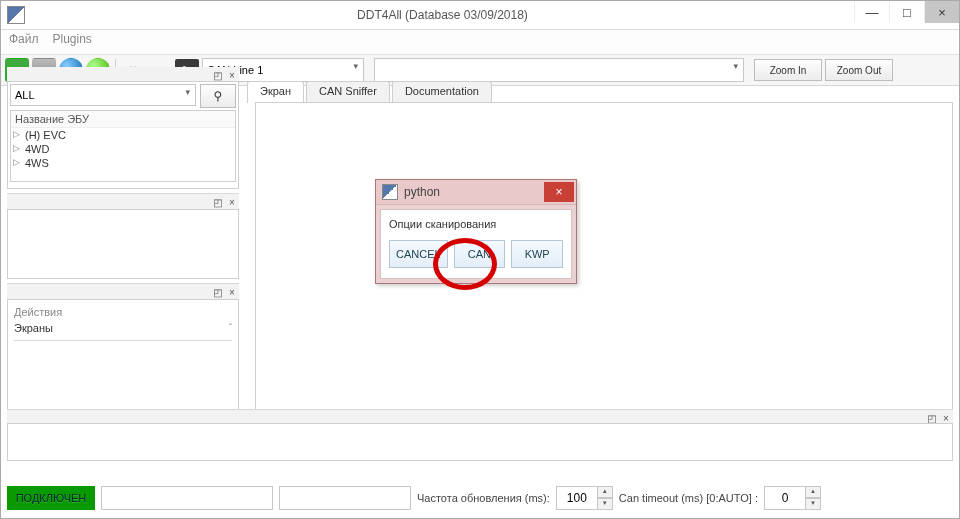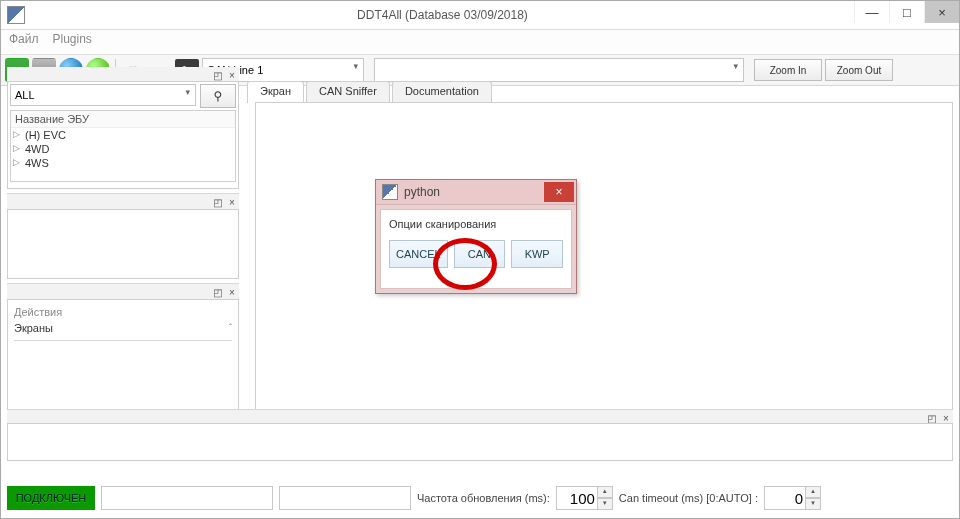--- a/index.html
+++ b/index.html
@@ -47,29 +47,29 @@
 .tabs{display:flex;height:22px;}
 .tab{padding:3px 12px;border:1px solid #cfcfcf;border-bottom:none;border-radius:3px 3px 0 0;background:#f2f2f2;margin-right:2px;font-size:11px;color:#333}
 .tab.active{background:#fff}
 .tabpanel{border:1px solid #cfcfcf;position:absolute;left:8px;right:0;top:21px;bottom:46px;background:#fff}
 .bottom-strip-bar{position:absolute;left:0;right:0;top:328px}
 .bottom-strip{position:absolute;left:0;right:0;top:342px;height:36px;border:1px solid #cfcfcf;background:#fff}
 .statusbar{position:absolute;left:6px;right:6px;bottom:6px;height:28px;display:flex;align-items:center;gap:6px}
 .status-conn{width:88px;height:24px;background:#0a9a00;color:#023;display:flex;align-items:center;justify-content:center;font-size:11px;text-shadow:0 1px 0 rgba(255,255,255,.2)}
 .status-box{height:22px;border:1px solid #c7c7c7;background:#fff}
 .spin{display:flex;align-items:center}
-.spin input{width:36px;height:20px;border:1px solid #c7c7c7;text-align:right;padding-right:2px;font-size:15px}
+.spin input{width:36px;height:20px;border:1px solid #c7c7c7;text-align:center;padding-right:2px;font-size:12px}
 .spin .spbtns{display:flex;flex-direction:column;margin-left:-1px}
 .spin .spbtns div{width:14px;height:10px;border:1px solid #c7c7c7;background:#f2f2f2;font-size:7px;line-height:8px;text-align:center;color:#555}
 .dialog{position:absolute;left:374px;top:178px;width:200px;border:1px solid #a77;background:#ead0d0;box-shadow:2px 2px 4px rgba(0,0,0,.2)}
 .dlg-title{height:24px;display:flex;align-items:center;background:#e9c9c9;border-bottom:1px solid #d4b6b6}
 .dlg-icon{width:14px;height:14px;margin:0 6px;background:linear-gradient(135deg,#57a 0,#57a 50%,#fff 50%,#fff 100%);border:1px solid #888}
 .dlg-title-text{flex:1;text-align:left;color:#444;font-size:12px}
 .dlg-close{width:30px;height:20px;margin-right:2px;background:#c84036;color:#fff;display:flex;align-items:center;justify-content:center;font-size:12px}
-.dlg-body{background:#fff;margin:4px;border:1px solid #d8c2c2;padding:8px 8px 20px}
+.dlg-body{background:#fff;margin:4px;border:1px solid #d8c2c2;padding:8px 8px 10px}
 .dlg-msg{color:#333;margin-bottom:10px}
 .dlg-btns{display:flex;gap:6px}
 .dlg-btn{flex:1;height:28px;border:1px solid #b5c6d6;background:linear-gradient(#f4f9ff,#e4eef8);color:#245;font-size:11px;cursor:pointer}
 .ring{position:absolute;left:432px;top:237px;width:54px;height:42px;border:5px solid #d40000;border-radius:50%/50%;pointer-events:none}
 .slbl{color:#444}
 </style>
 </head>
 <body>
 
 <div class="win">

